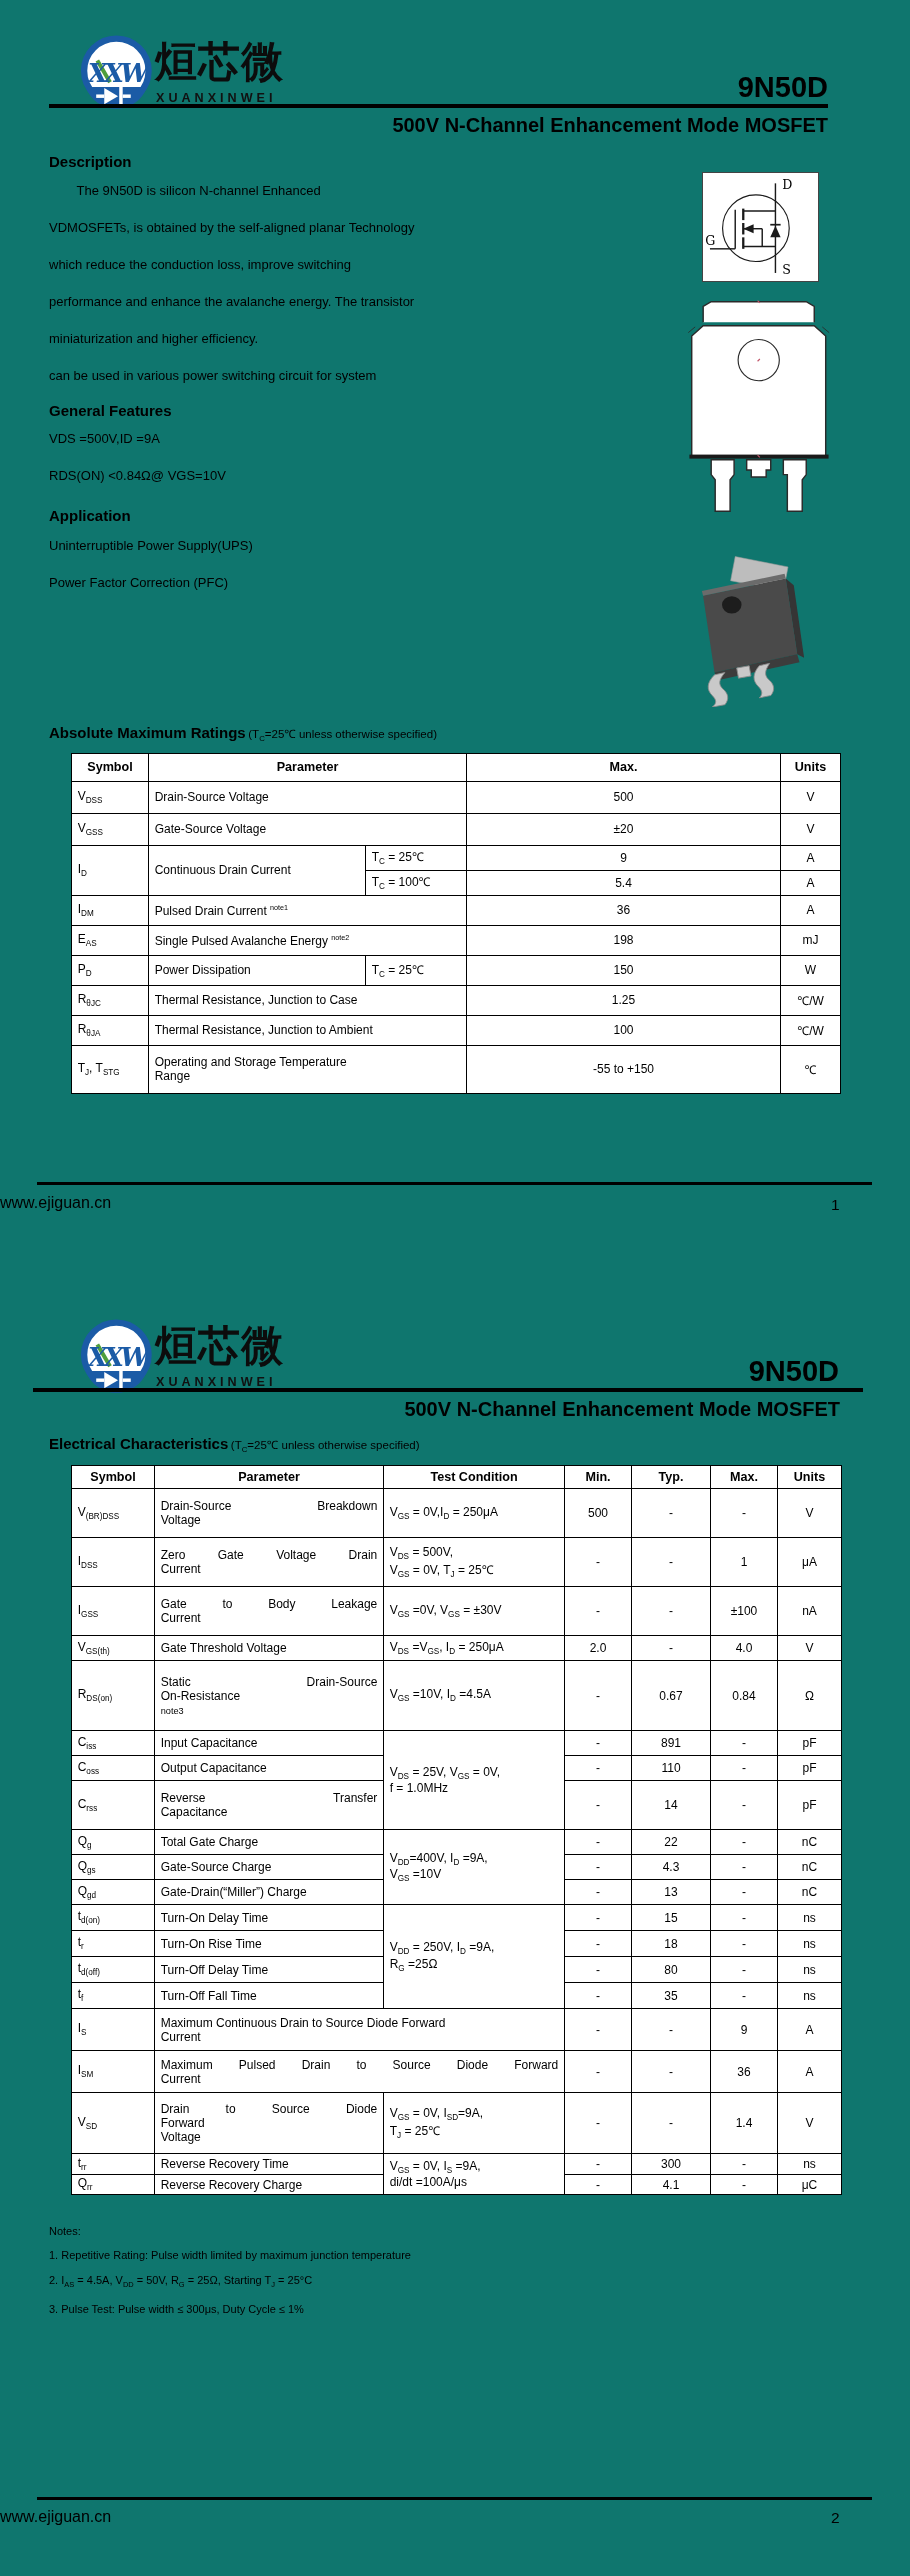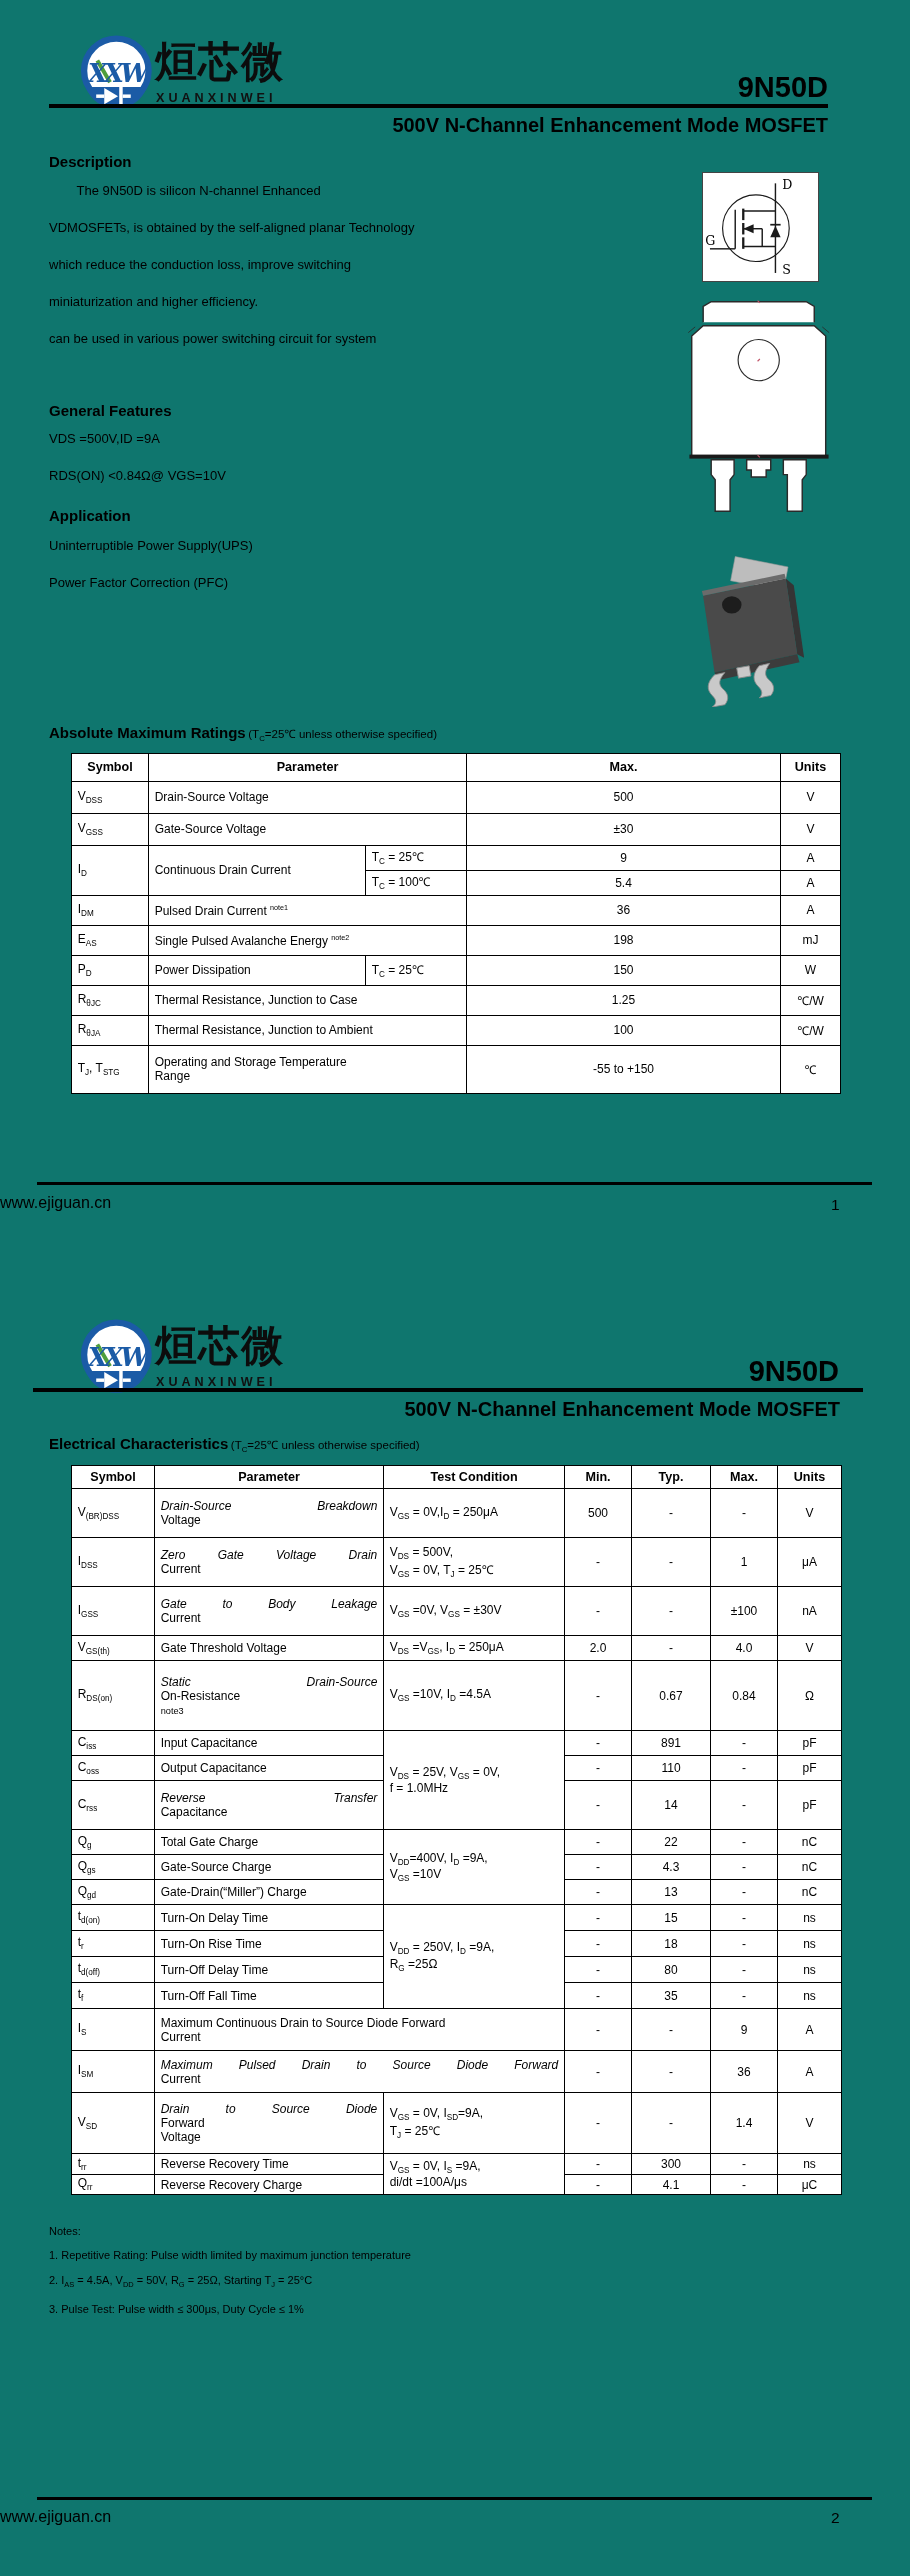--- a/index.html
+++ b/index.html
@@ -26,21 +26,21 @@
   table.dt th, table.dt td { border:1.1px solid #000; padding:1.1px 5.7px; vertical-align:middle; }
   table.dt th { font-weight:bold; font-size:12.6px; text-align:center; }
   table.dt td { font-size:12px; }
   td.cS { text-align:left; padding-left:5.2px; }
   td.cP { text-align:left; padding-left:7.5px; }
   td.cC { text-align:left; padding-left:6.3px; }
   td.cV { text-align:center; }
   sub { font-size:0.68em; }
   sup { font-size:0.6em; }
   .sm { font-size:9.2px; }
-  .spread { display:flex; justify-content:space-between;font-style:italic; }
+  .spread { display:flex; justify-content:space-between; }
   .rh36{height:20.7px}.rh40{height:23px}.rh44{height:25px}.rh46{height:26px}.rh48{height:27.5px}
   .rh52{height:30px}.rh55{height:32px}.rh74{height:42px}.rh84{height:48px}.rh86{height:49px}
   .rh106{height:61px}.rh122{height:70px}
 
   
   .noteline { font-size:11px; line-height:25px; white-space:nowrap; }
   .fo-url { font-size:16px; width:100%; }
   .fo-pg { font-size:15.5px; }
 
   
@@ -70,20 +70,21 @@
 
     <div class="abs part-no" style="left:597px; top:73px; width:231px;">9N50D</div>
     <div class="abs hrule" style="left:49px; top:104px; width:779px; height:4px;"></div>
     <div class="abs subtitle" style="left:310px; top:114px; width:518px;">500V N-Channel Enhancement Mode MOSFET</div>
 
     <div class="abs h2" style="left:49px; top:153px;">Description</div>
     <div class="abs" style="left:49px; top:172px; width:551px;">
       <div class="bodytxt indent">The 9N50D is silicon N-channel Enhanced</div>
       <div class="bodytxt">VDMOSFETs, is obtained by the self-aligned planar Technology</div>
       <div class="bodytxt">which reduce the conduction loss, improve switching</div>
+      <div class="bodytxt">performance and enhance the avalanche energy. The transistor</div>
       <div class="bodytxt">miniaturization and higher efficiency.</div>
       <div class="bodytxt">can be used in various power switching circuit for system</div>
     </div>
 
     <div class="abs h2" style="left:49px; top:402px;">General Features</div>
     <div class="abs" style="left:49px; top:420px;">
       <div class="bodytxt">VDS =500V,ID =9A</div>
       <div class="bodytxt">RDS(ON) &lt;0.84Ω@ VGS=10V</div>
     </div>
 
@@ -172,21 +173,21 @@
       </tr>
       <tr class="rh55">
         <td class="cS">V<sub>DSS</sub></td>
         <td class="cP" colspan="2">Drain-Source Voltage</td>
         <td class="cV">500</td>
         <td class="cV">V</td>
       </tr>
       <tr class="rh55">
         <td class="cS">V<sub>GSS</sub></td>
         <td class="cP" colspan="2">Gate-Source Voltage</td>
-        <td class="cV">±30</td>
+        <td class="cV">±20</td>
         <td class="cV">V</td>
       </tr>
       <tr class="rh44">
         <td class="cS" rowspan="2">I<sub>D</sub></td>
         <td class="cP" rowspan="2">Continuous Drain Current</td>
         <td class="cC">T<sub>C</sub> = 25℃</td>
         <td class="cV">9</td>
         <td class="cV">A</td>
       </tr>
       <tr class="rh44">

